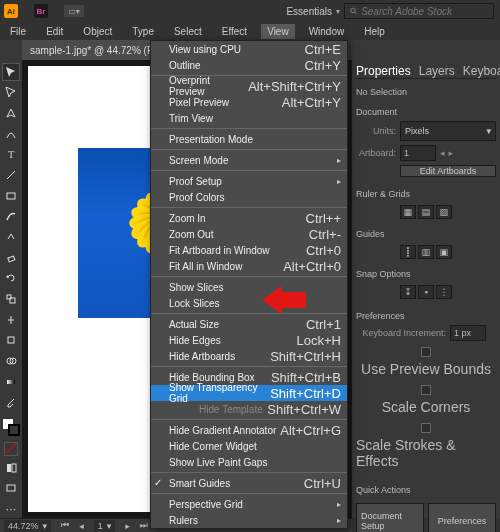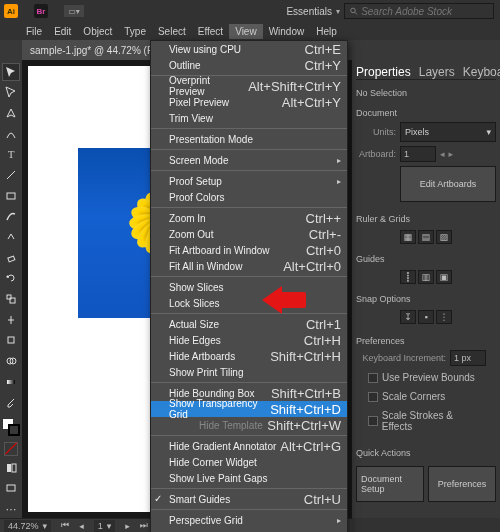--- a/index.html
+++ b/index.html
@@ -7,21 +7,21 @@
 .window-header { height:22px; background:#323232; display:flex; align-items:center; padding-left:4px; gap:16px; }
 .app-icon { width:14px; height:14px; background:#f90; display:flex; align-items:center; justify-content:center; font-weight:bold; color:#330; font-size:8px; border-radius:2px; }
 .bridge-icon { width:14px; height:14px; background:#1a1a1a; display:flex; align-items:center; justify-content:center; color:#d4a; font-size:8px; font-weight:bold; border-radius:2px; }
 .layout-icon { width:20px; height:12px; background:#444; color:#aaa; display:flex; align-items:center; justify-content:center; font-size:8px; }
 .hdr-right { margin-left:auto; display:flex; align-items:center; gap:4px; padding-right:6px; }
 .essentials { font-size:10px; color:#ccc; }
 .chev { color:#aaa; font-size:8px; }
 .search-wrap { display:flex; align-items:center; background:#323232; border:1px solid #1a1a1a; height:16px; padding:0 4px; width:150px; }
 .search-wrap svg { width:10px; height:10px; }
 .search-wrap input { background:transparent; border:none; color:#888; font-size:10px; font-style:italic; width:100%; outline:none; margin-left:3px; }
-.menubar { height:18px; background:#323232; display:flex; align-items:center; padding-left:4px; gap:0;margin-left:16px; }
+.menubar { height:18px; background:#323232; display:flex; align-items:center; padding-left:4px; gap:8px; }
 .menubar span { padding:2px 6px; font-size:10px; color:#ccc; cursor:pointer; }
 .menubar span.open { background:#5a5a5a; }
 .tabbar { height:20px; background:#383838; display:flex; align-items:center; padding-left:22px; }
 .doc-tab { background:#4b4b4b; height:20px; padding:0 8px; display:flex; align-items:center; font-size:10px; color:#ddd; gap:6px; }
 .doc-tab .x { color:#999; }
 .main-area { position:absolute; top:60px; left:0; right:0; bottom:14px; display:flex; }
 .toolbar-left { width:22px; background:#383838; display:flex; flex-direction:column; align-items:center; padding-top:3px; gap:3px; }
 .tool { width:18px; height:18px; display:flex; align-items:center; justify-content:center; color:#ccc; cursor:pointer; }
 .tool.sel { background:#2d2d2d; box-shadow:inset 0 0 0 1px #555; }
 .canvas-wrap { flex:1; background:#181818; padding:6px; position:relative; }
@@ -32,21 +32,21 @@
 .center { position:absolute; left:34px; top:34px; width:24px; height:24px; background:radial-gradient(circle,#6b4a00 10%,#3a2700 70%); border-radius:50%; }
 .right-panels { width:148px; background:#383838; display:flex; flex-direction:column; padding:4px; gap:4px; font-size:9px; color:#bbb; }
 .panel-tabs { display:flex; gap:8px; font-size:12px; height:16px; align-items:center; border-bottom:1px solid #222; }
 .panel-tabs span.active { color:#fff; }
 .row { display:flex; align-items:center; gap:4px; margin:0 0; }
 .row .lbl { min-width:40px; text-align:right; color:#999; font-size:9px; }
 .drop { background:#2d2d2d; border:1px solid #1a1a1a; color:#ccc; padding:9px 4px; font-size:9px; height:16px; display:flex; align-items:center; justify-content:space-between; flex:1; }
 .stepper { background:#2d2d2d; border:1px solid #1a1a1a; width:36px; height:16px; display:flex; align-items:center; padding:0 3px; font-size:9px; }
 .btn { background:#4a4a4a; border:1px solid #1a1a1a; color:#ccc; font-size:9px; height:36px; display:flex; align-items:center; justify-content:center; cursor:pointer; }
 .sec-title { font-size:9px; color:#bbb; margin-top:2px; }
-.chk-row { display:flex; align-items:center; gap:4px; margin:2px 12px; font-size:10px; color:#bbb; }
+.chk-row { display:flex; align-items:center; gap:4px; margin:2px 0; font-size:14px; color:#bbb;flex-direction:column; }
 .chk { width:10px; height:10px; border:1px solid #666; background:#2d2d2d; }
 .icon-grp { display:flex; gap:2px; }
 .icon-box { width:16px; height:14px; background:#2d2d2d; border:1px solid #1a1a1a; display:flex; align-items:center; justify-content:center; }
 .twobtn { display:flex; gap:4px; margin-top:4px; }
 .twobtn .btn { flex:1; padding:0 4px; }
 .statusbar { position:absolute; bottom:0; left:0; right:148px; height:14px; background:#383838; display:flex; align-items:center; font-size:9px; color:#bbb; border-top:1px solid #222; gap:10px; padding-left:4px; }
 .zoom-ctl { background:#2d2d2d; padding:0 4px; height:12px; display:flex; align-items:center; gap:4px; }
 
 .view-menu { position:absolute; top:40px; left:150px; width:198px; background:#4b4b4b; border:1px solid #222; box-shadow:2px 2px 8px rgba(0,0,0,0.5); z-index:1000; }
 .view-menu .mi { display:flex; align-items:center; height:16px; padding:0 6px 0 18px; font-size:10px; color:#eee; position:relative; cursor:pointer; }
@@ -389,28 +389,25 @@
     <div class="mi">
       <span>Lock Slices</span>
     </div>
     <hr>
     <div class="mi">
       <span>Actual Size</span>
       <span class="sc">Ctrl+1</span>
     </div>
     <div class="mi">
       <span>Hide Edges</span>
-      <span class="sc">Ctrl+H</span>
+      <span class="sc">Lock+H</span>
     </div>
     <div class="mi">
       <span>Hide Artboards</span>
       <span class="sc">Shift+Ctrl+H</span>
-    </div>
-    <div class="mi">
-      <span>Show Print Tiling</span>
     </div>
     <hr>
     <div class="mi">
       <span>Hide Bounding Box</span>
       <span class="sc">Shift+Ctrl+B</span>
     </div>
     <div class="mi hl">
       <span>Show Transparency Grid</span>
       <span class="sc">Shift+Ctrl+D</span>
     </div>

